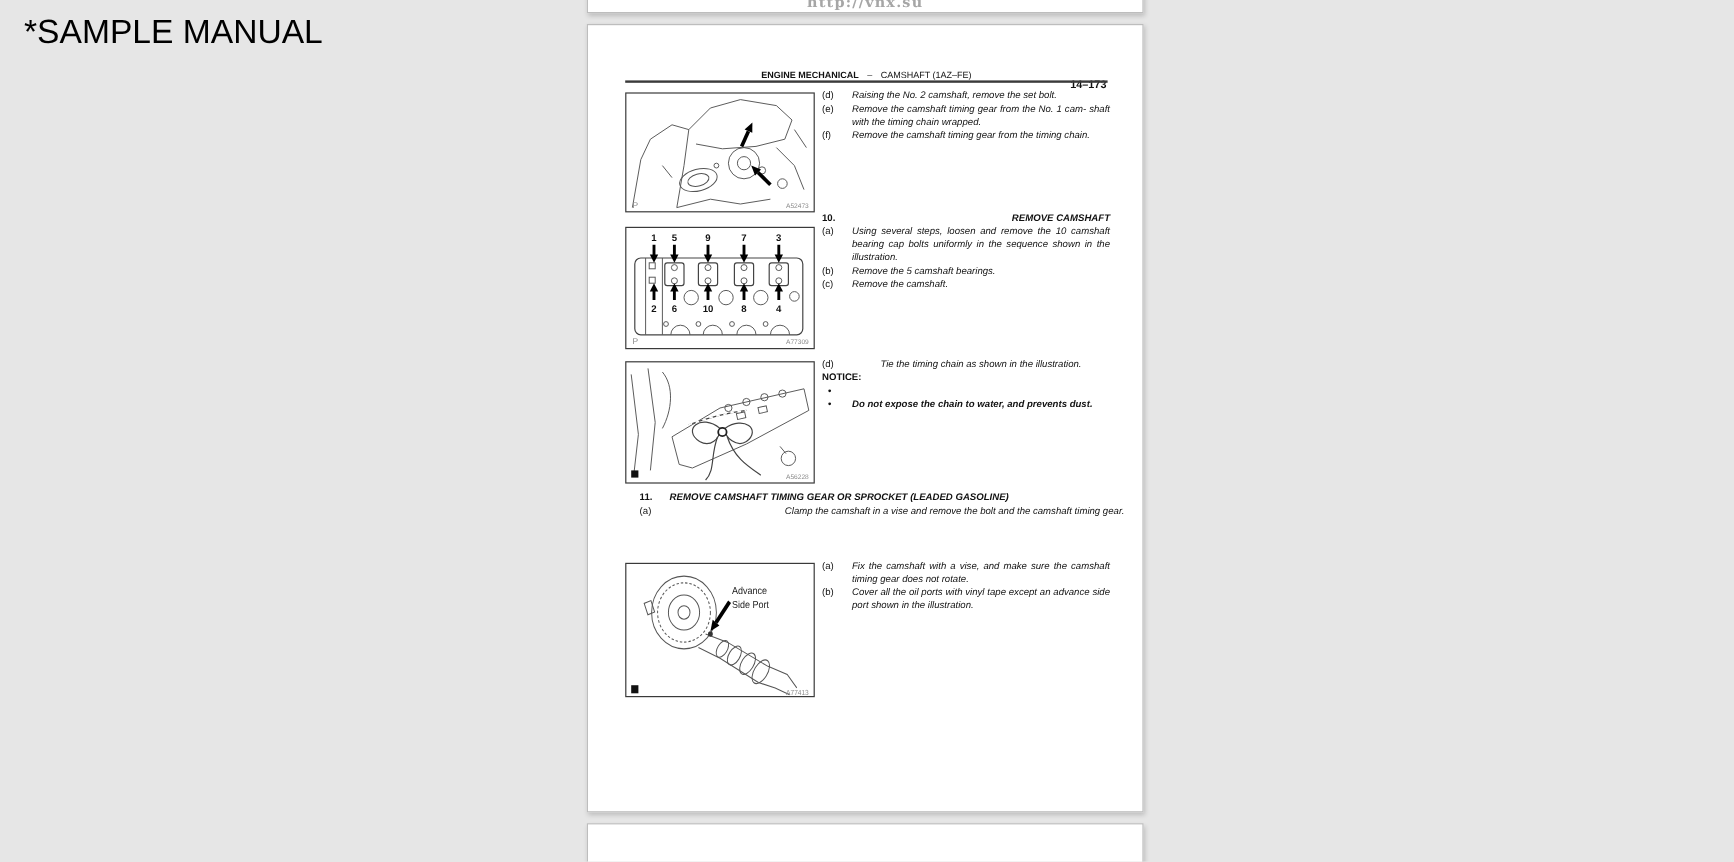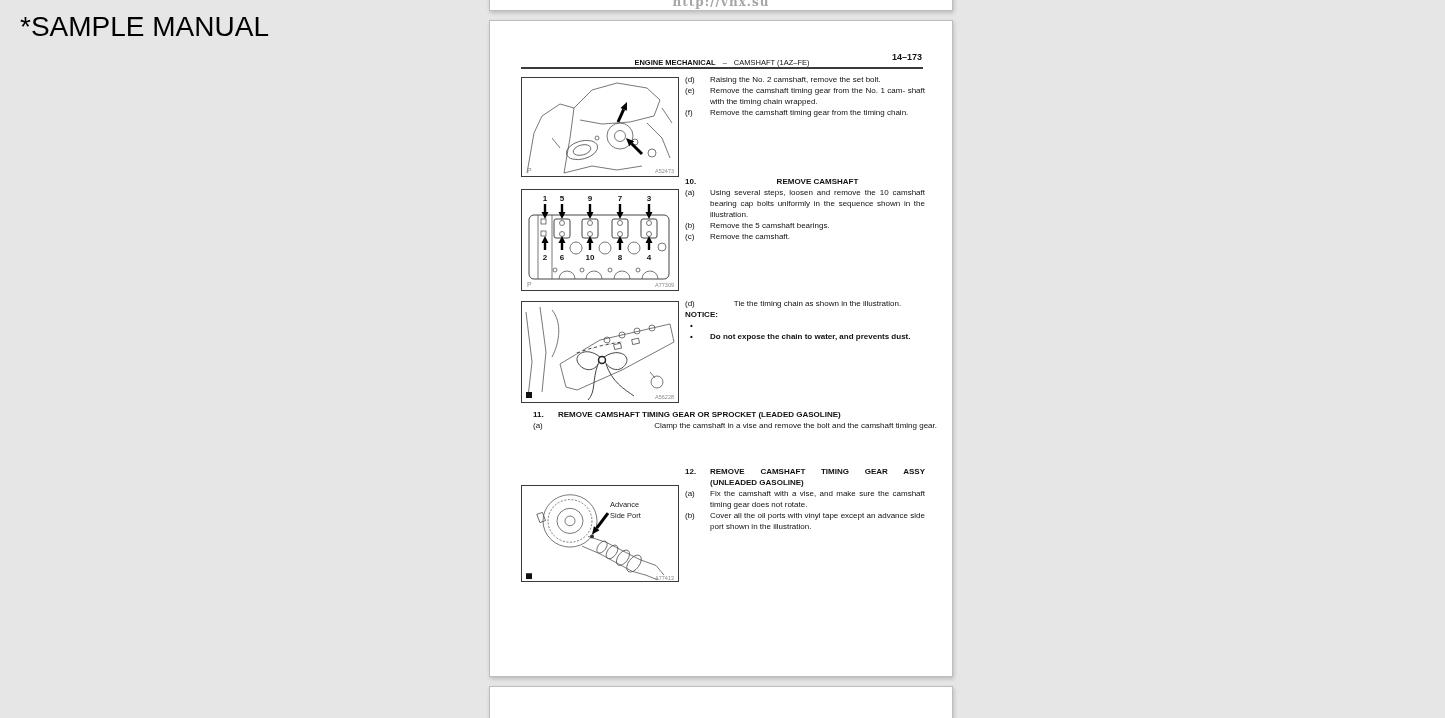--- a/index.html
+++ b/index.html
@@ -10,41 +10,41 @@
   .overlay-title { position:absolute; left:20px; top:11px; font-size:28px; color:#000; white-space:nowrap; }
 
   .page { position:absolute; left:489px; width:464px; background:#fff; border:1px solid #bdbdbd; box-shadow:1px 2px 4px rgba(0,0,0,0.18); }
   .page-prev { top:-5px; height:16px; }
   .page-main { top:20px; height:657px; }
   .page-next { top:686px; height:60px; }
 
   .vnx-watermark { position:absolute; left:0; right:0; bottom:1px; text-align:center;
     font-family:"DejaVu Serif", serif; font-weight:bold; font-size:12px; color:#a6a6a6; letter-spacing:1px; }
 
-  .page-number { position:absolute; top:31px; right:30px; font-size:9px; font-weight:bold; }
+  .page-number { position:absolute; top:44px; right:30px; font-size:9px; font-weight:bold; }
   .page-header { position:absolute; top:37px; left:31px; width:402px; text-align:center; font-size:7.5px; white-space:nowrap; }
   .hdr-section { font-weight:bold; }
   .hdr-sep { margin:0 7px; color:#333; }
   .header-rule { position:absolute; top:46px; left:31px; width:402px; height:2px; background:#3a3a3a; }
 
   .figure { position:absolute; left:31px; width:158px; border:1px solid #3a3a3a; background:#fff; }
   .fig1 { top:56px;  height:100px; }
   .fig2 { top:168px; height:102px; }
   .fig3 { top:280px; height:102px; }
-  .fig4 { top:464px; height:97px; }
+  .fig4 { top:448px; height:112px; }
   .figure svg { display:block; width:100%; height:100%; }
 
   .tblock { position:absolute; left:195px; width:240px; font-size:8px; line-height:11px; }
   .tblock.wide { left:31px; width:404px;margin-left:12px; }
   .b1 { top:53px; } .b10 { top:155px; } .bn { top:277px; } .b11 { top:388px; } .b12 { top:445px; }
   .li { display:flex; }
   .li .lbl { flex:0 0 25px; }
   .li .lbl.num { font-weight:bold; }
   .li .bullet { padding-left:5px; }
-  .li .txt { flex:1; text-align:justify; }
+  .li .txt { flex:1; text-align:justify;font-style:italic; }
   .bold { font-weight:bold; }
   .stretch { text-align:justify; text-align-last:justify; -moz-text-align-last:justify; }
 
   .sk { stroke:#555; stroke-width:0.8; fill:none; }
   .sk2 { stroke:#444; stroke-width:1; fill:none; }
   .arrow-shaft { stroke:#000; stroke-width:3; }
   .arrow-shaft-thin { stroke:#000; stroke-width:2.4; }
   .arrow-head { fill:#000; stroke:none; }
   .seq-num { font-size:8px; font-weight:bold; fill:#111; text-anchor:middle; font-family:"Liberation Sans",sans-serif; }
   .fig-code { font-size:5.5px; fill:#8a8a8a; text-anchor:end; font-family:"Liberation Sans",sans-serif; }
@@ -230,21 +230,21 @@
       </div>
       <div class="li">
         <span class="lbl">(f)</span>
         <span class="txt">Remove the camshaft timing gear from the timing chain.</span>
       </div>
     </div>
 
     <div class="tblock b10">
       <div class="li">
         <span class="lbl num">10.</span>
-        <span class="txt bold" style="text-align:center">REMOVE CAMSHAFT</span>
+        <span class="txt bold" style="text-align:right">REMOVE CAMSHAFT</span>
       </div>
       <div class="li">
         <span class="lbl">(a)</span>
         <span class="txt">Using several steps, loosen and remove the 10 camshaft bearing cap bolts uniformly in the sequence shown in the illustration.</span>
       </div>
       <div class="li">
         <span class="lbl">(b)</span>
         <span class="txt">Remove the 5 camshaft bearings.</span>
       </div>
       <div class="li">
@@ -274,27 +274,20 @@
         <span class="txt bold" style="text-align:left">REMOVE CAMSHAFT TIMING GEAR OR SPROCKET (LEADED GASOLINE)</span>
       </div>
       <div class="li">
         <span class="lbl">(a)</span>
         <span class="txt" style="text-align:right">Clamp the camshaft in a vise and remove the bolt and the camshaft timing gear.</span>
       </div>
     </div>
 
     <div class="tblock b12">
       <div class="li">
-        <span class="lbl num">12.</span>
-        <span class="txt bold">
-          <span class="stretch" style="display:block">REMOVE CAMSHAFT TIMING GEAR ASSY</span>
-          <span style="display:block; text-align:left">(UNLEADED GASOLINE)</span>
-        </span>
-      </div>
-      <div class="li">
         <span class="lbl">(a)</span>
         <span class="txt">Fix the camshaft with a vise, and make sure the camshaft timing gear does not rotate.</span>
       </div>
       <div class="li">
         <span class="lbl">(b)</span>
         <span class="txt">Cover all the oil ports with vinyl tape except an advance side port shown in the illustration.</span>
       </div>
     </div>
 
   </div>

